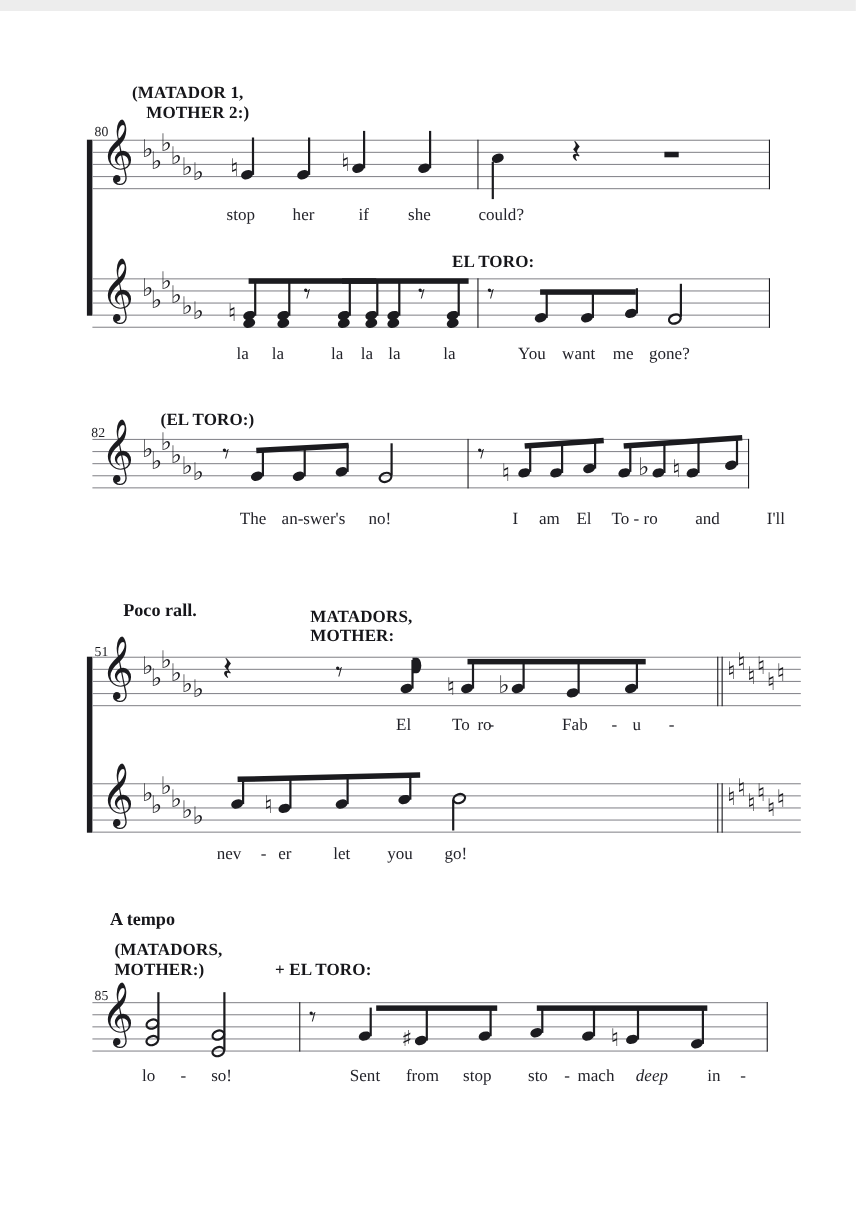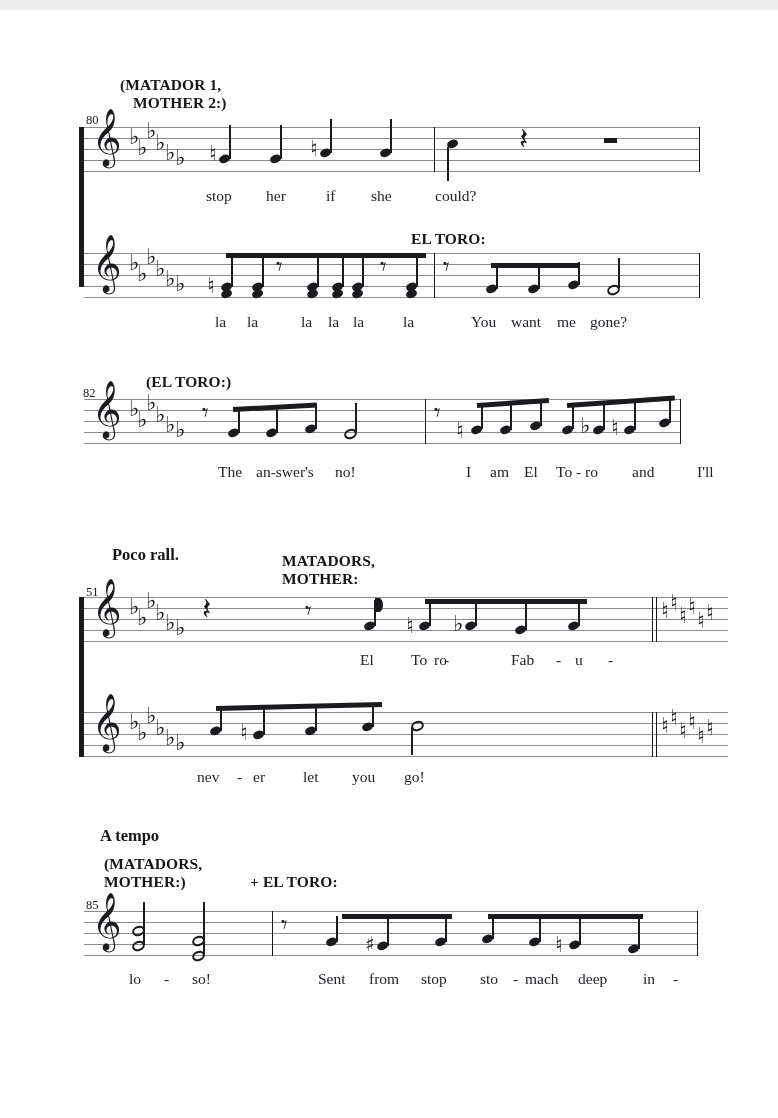--- a/index.html
+++ b/index.html
@@ -452,18 +452,18 @@
 
     <div class="lyric" style="left:129px;top:970px;">lo</div>
     <div class="lyric" style="left:164px;top:970px;">-</div>
     <div class="lyric" style="left:192px;top:970px;">so!</div>
     <div class="lyric" style="left:318px;top:970px;">Sent</div>
     <div class="lyric" style="left:369px;top:970px;">from</div>
     <div class="lyric" style="left:421px;top:970px;">stop</div>
     <div class="lyric" style="left:480px;top:970px;">sto</div>
     <div class="lyric" style="left:513px;top:970px;">-</div>
     <div class="lyric" style="left:525px;top:970px;">mach</div>
-    <div class="lyric" style="left:578px;top:970px;">deep</div>
+    <div class="lyric" style="left:578px;top:970px;font-style:italic;">deep</div>
     <div class="lyric" style="left:643px;top:970px;">in</div>
     <div class="lyric" style="left:673px;top:970px;">-</div>
   </div>
 
 </div>
 
 </body></html>

